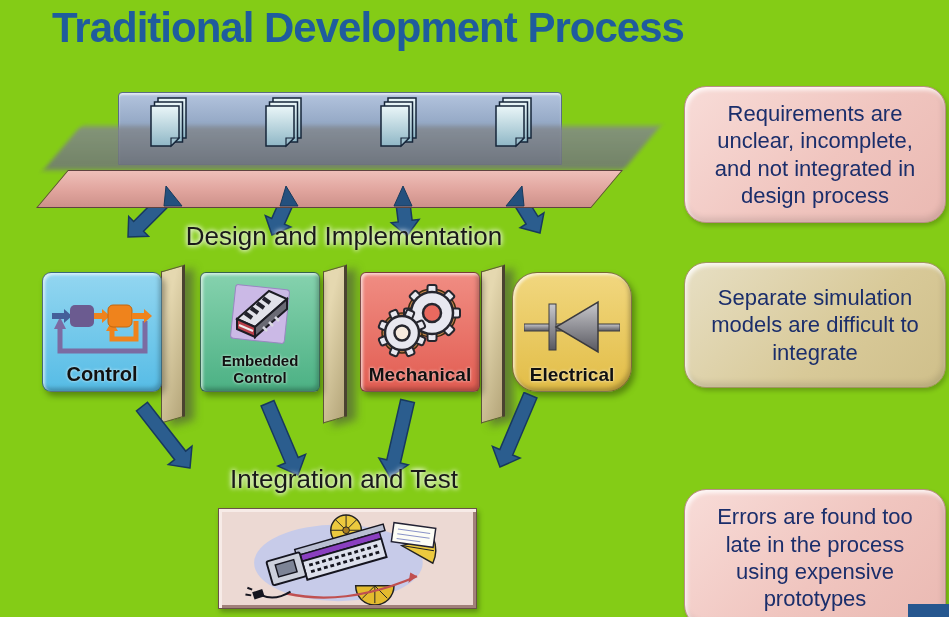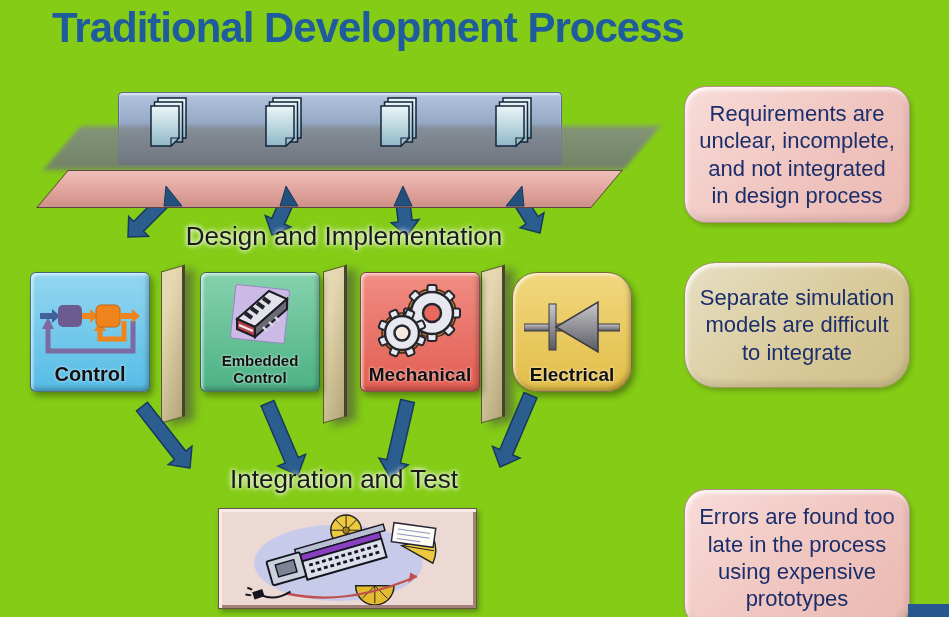--- a/index.html
+++ b/index.html
@@ -50,21 +50,21 @@
     border:1px solid rgba(35,35,35,.55);
     box-shadow:inset 2px 2px 3px rgba(255,255,255,.65),
                inset -2px -3px 4px rgba(0,0,0,.25),
                3px 4px 6px rgba(0,0,0,.35);
   }
   .dbox .dicon{position:absolute;left:0;width:100%;display:flex;justify-content:center;}
   .dbox .dlabel{
     position:absolute;left:0;bottom:5px;width:100%;text-align:center;font-weight:bold;
     color:#111;text-shadow:0 0 3px rgba(255,255,255,.85);
   }
-  .box-control{left:30px;background:linear-gradient(180deg,#93d6f0 0%,#56bce6 100%);}
+  .box-control{left:42px;background:linear-gradient(180deg,#93d6f0 0%,#56bce6 100%);border-radius:9px;}
   .box-embedded{left:200px;background:linear-gradient(180deg,#86d2ae 0%,#4cb184 100%);}
   .box-mechanical{left:352px;background:linear-gradient(180deg,#f08d83 0%,#e25d52 100%);margin-left:8px;}
   .box-electrical{left:512px;background:linear-gradient(180deg,#f1d77f 0%,#e2bd47 100%);border-radius:25px;}
   .box-control .dlabel{font-size:20px;}
   .box-embedded .dlabel{font-size:15px;line-height:1.15;}
   .box-mechanical .dlabel{font-size:19px;}
   .box-electrical .dlabel{font-size:19px;}
   .box-control .dicon{top:24px;} .box-embedded .dicon{top:6px;}
   .box-mechanical .dicon{top:10px;} .box-electrical .dicon{top:22px;}
   
@@ -78,30 +78,30 @@
   .panel1{left:161px;} .panel2{left:323px;} .panel3{left:481px;}
   
   .integ-box{
     position:absolute;left:218px;top:508px;width:257px;height:99px;z-index:2;
     background:#ecd9d3;border:1px solid #6a5248;
     box-shadow:inset 3px 3px 0 #f7ebe7,inset -3px -3px 0 #a1807a,2px 3px 5px rgba(0,0,0,.3);
     display:flex;align-items:center;justify-content:center;
   }
   
   .callout{
-    position:absolute;left:684px;width:226px;z-index:1;border-radius:22px;
+    position:absolute;left:684px;width:262px;z-index:1;border-radius:22px;
     display:flex;align-items:center;justify-content:center;text-align:center;
     font-size:22px;line-height:1.24;color:#1b2e6b;padding:6px 13px;box-sizing:border-box;
     box-shadow:inset 2px 3px 4px rgba(255,255,255,.85),inset -2px -4px 6px rgba(0,0,0,.12),
                2px 3px 4px rgba(0,0,0,.2);
   }
   .callout-pink{background:linear-gradient(135deg,#f8dcd8 0%,#f0c5bf 55%,#eab9b2 100%);border:1px solid #ba8e87;}
   .callout-tan{background:linear-gradient(135deg,#e7dfc4 0%,#d8c998 60%,#cfbf8a 100%);border:1px solid #a29562;}
   .callout1{top:86px;height:137px;}
-  .callout2{top:262px;height:126px;border-radius:32px;}
+  .callout2{top:262px;height:126px;}
   .callout3{top:449px;height:138px;margin-top:40px;}
   
   .accent-bar{position:absolute;left:908px;top:604px;width:41px;height:13px;background:#26578f;z-index:6;}
   svg{display:block;}
 </style>
 </head>
 <body>
 
 <div id="slide">
 

